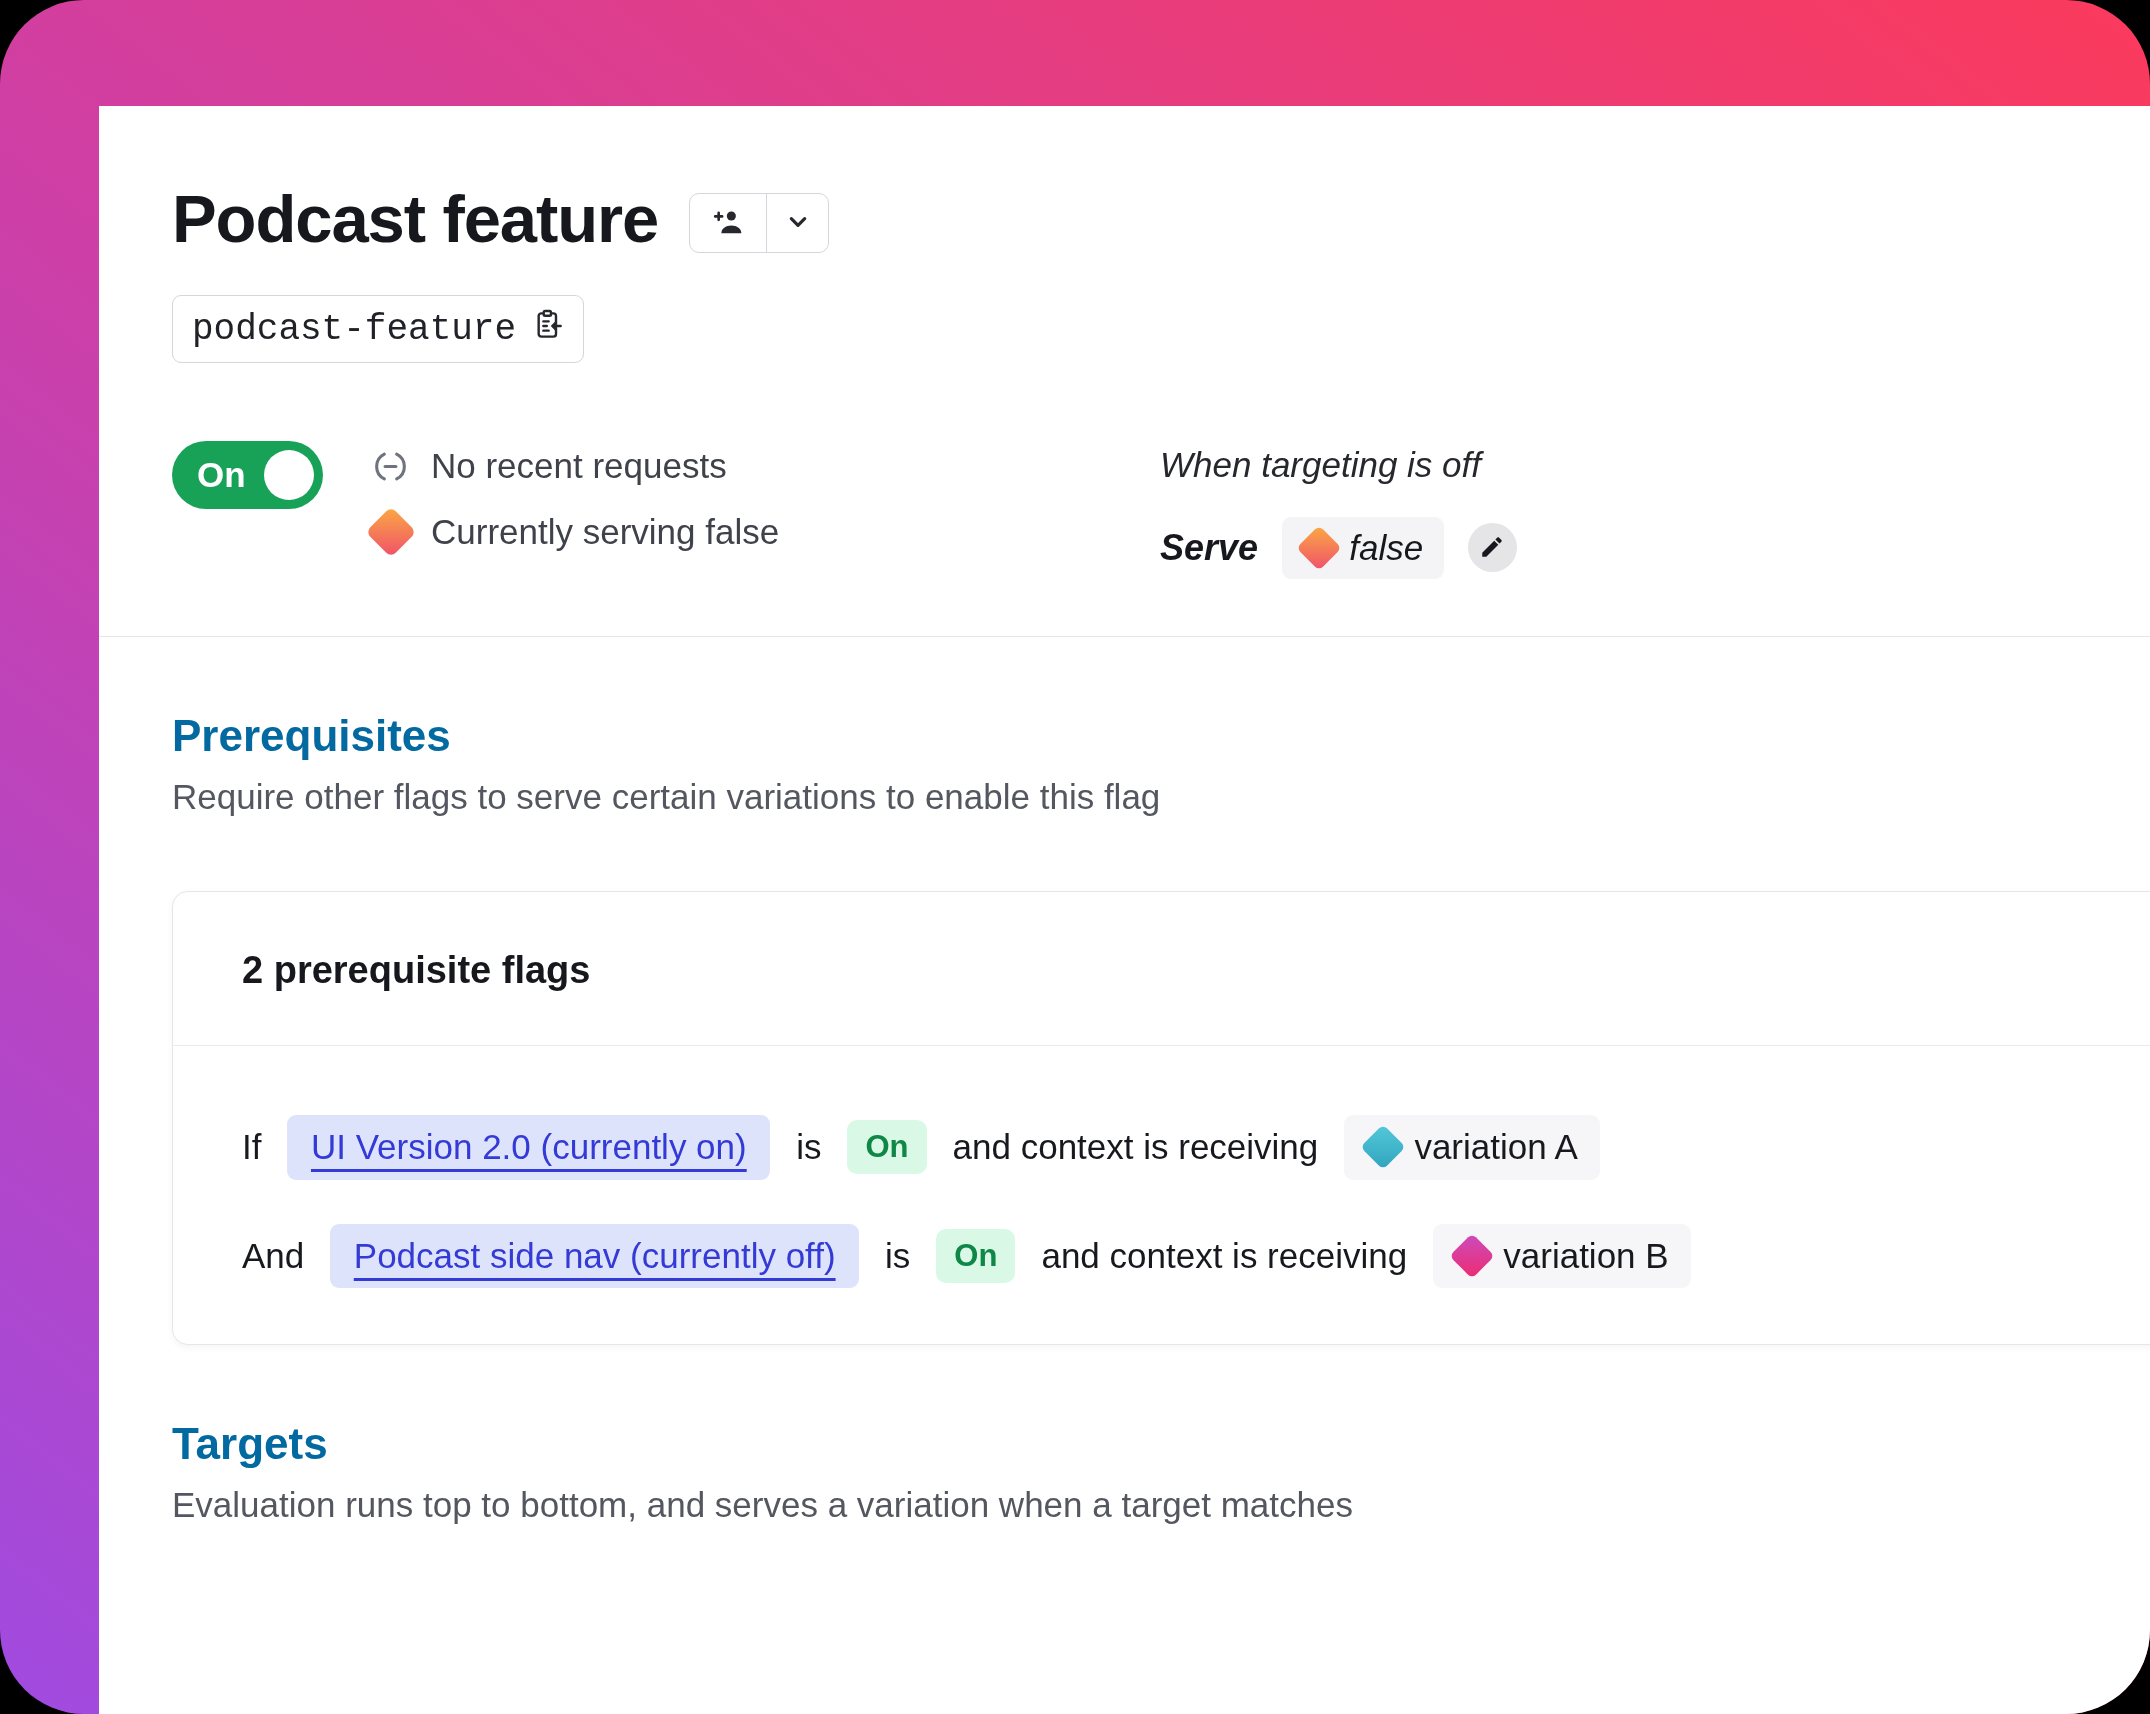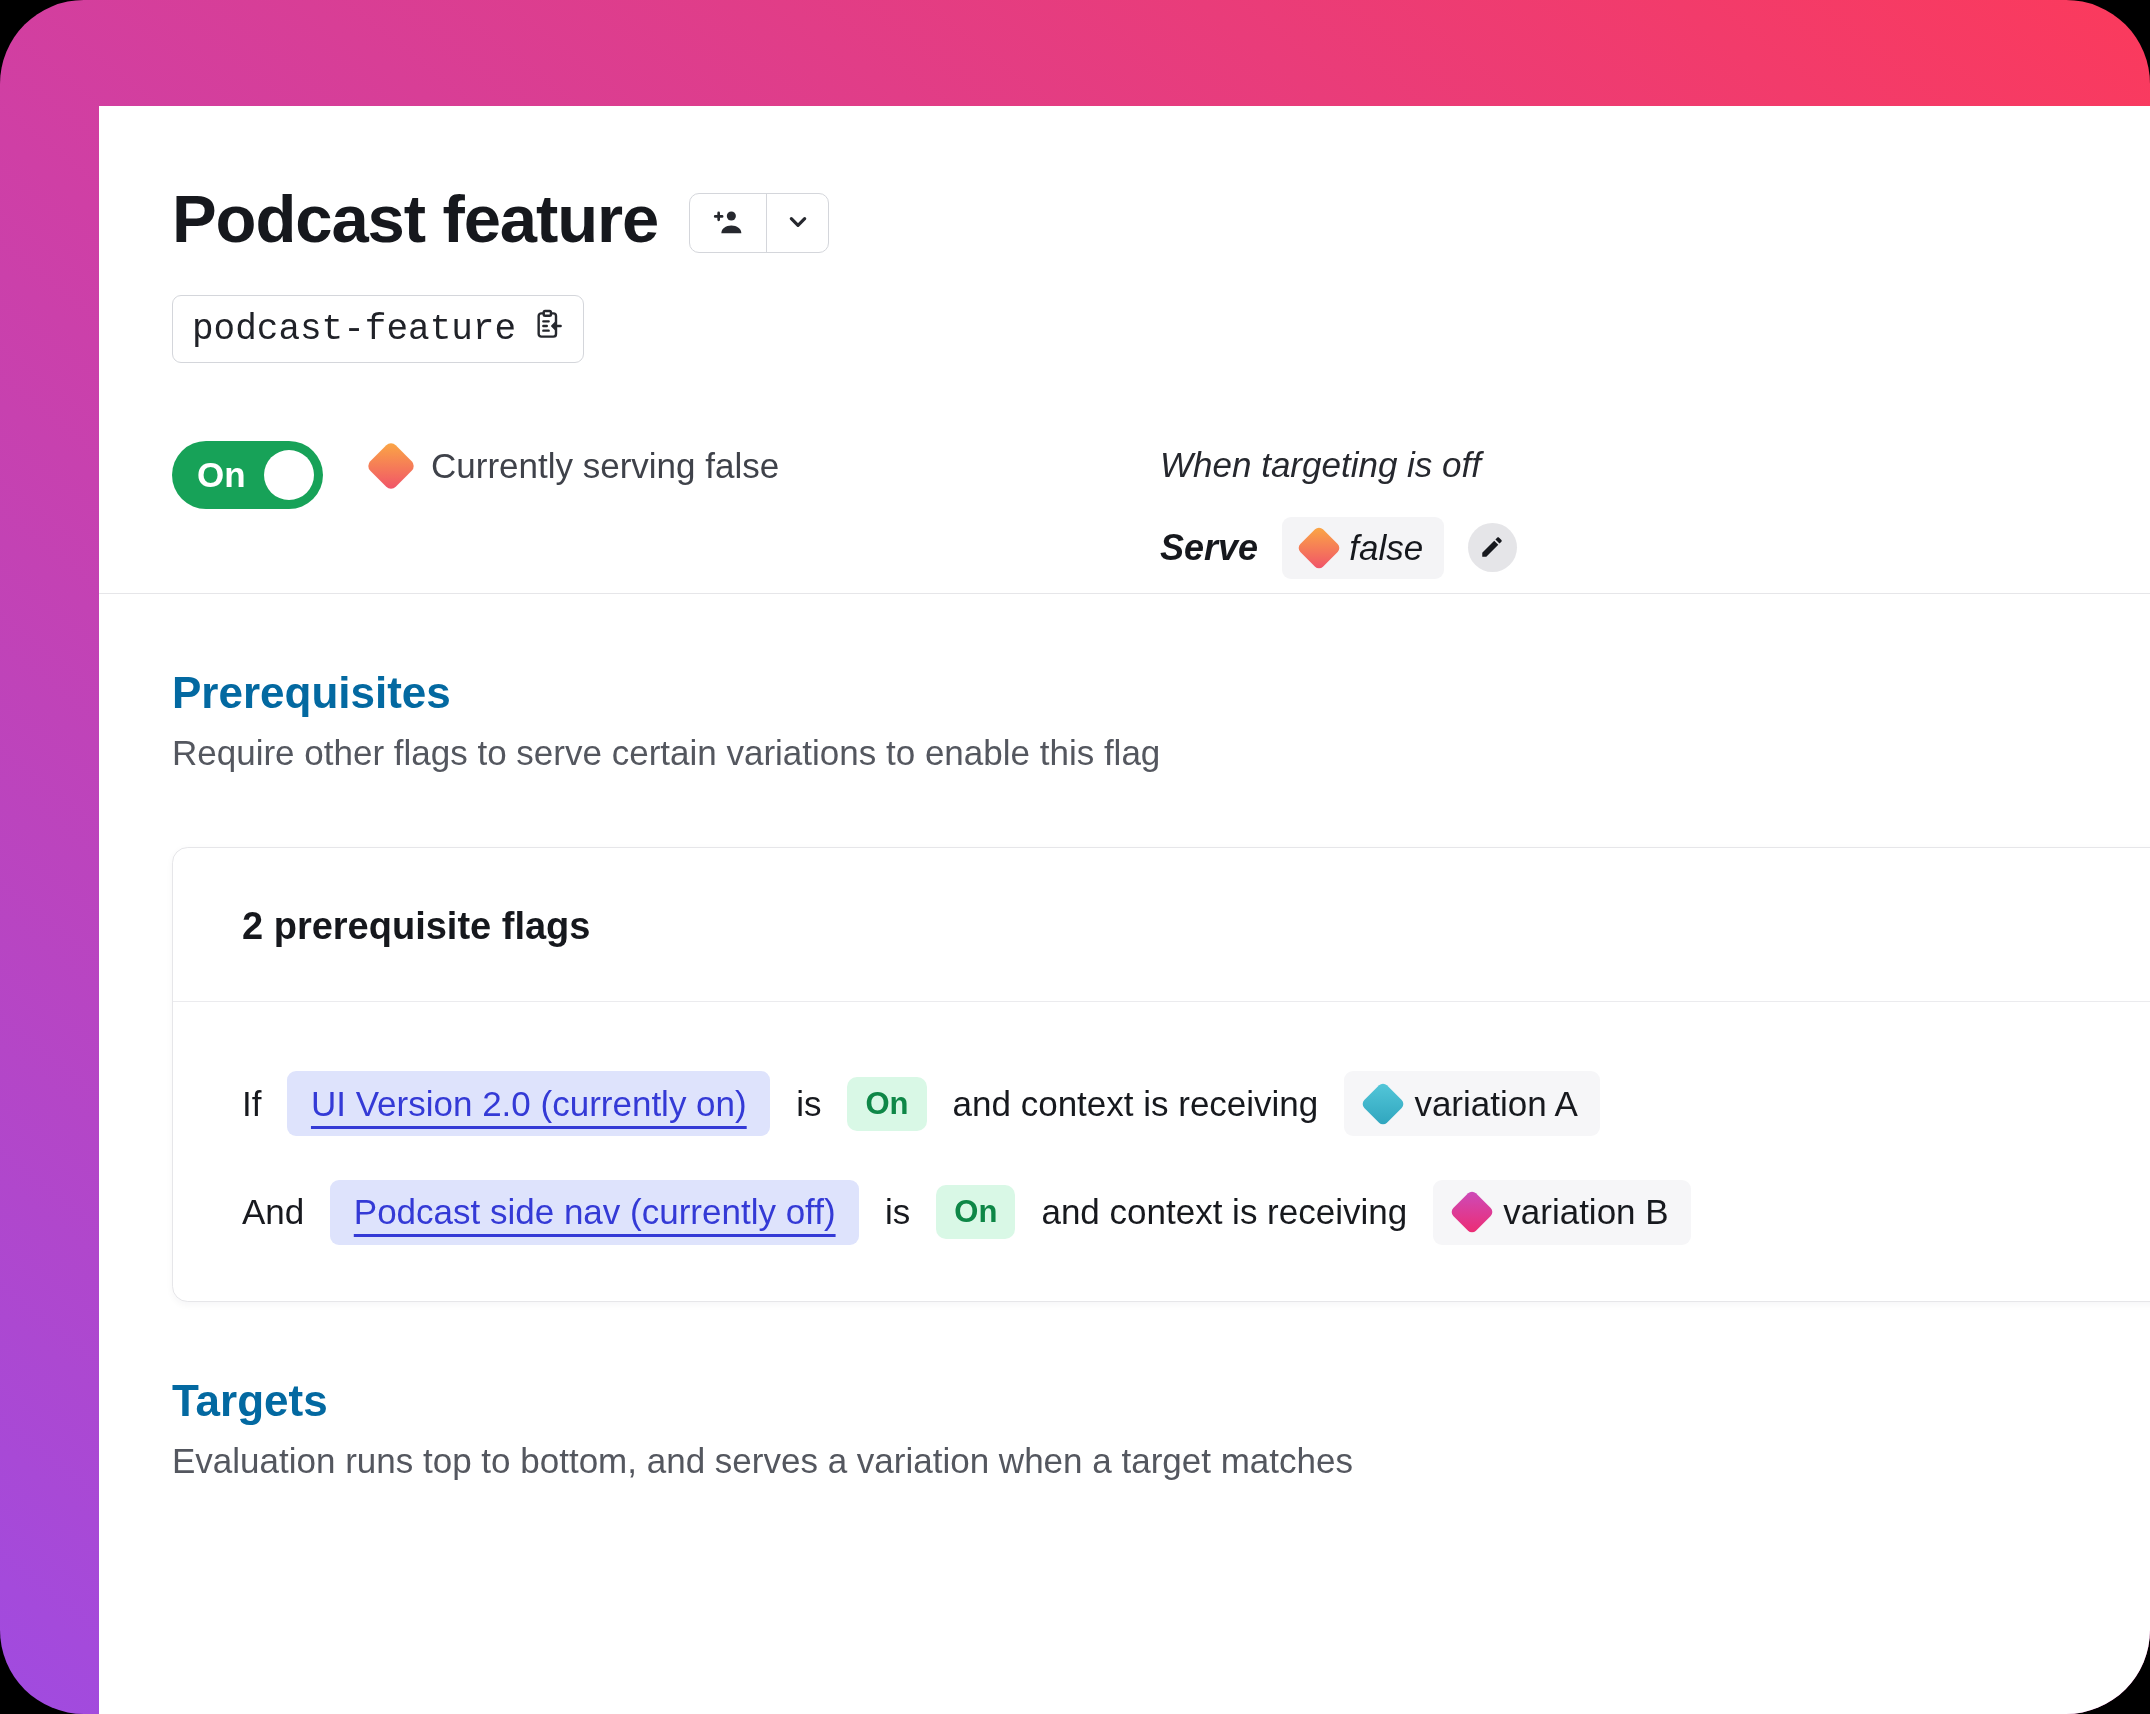--- a/index.html
+++ b/index.html
@@ -134,20 +134,30 @@
     
     <div class="targeting-row">
       <div class="toggle">
         <span class="toggle-label">On</span>
         <span class="toggle-knob"></span>
       </div>
 
       <div class="status-col">
         <div class="status-line">
           <span class="icon-cell">
+            <svg viewBox="0 0 24 24" fill="none" stroke="currentColor" stroke-width="2" stroke-linecap="round">
+              <path d="M8 3.94A9 9 0 0 0 8 20.06"></path>
+              <path d="M16 3.94a9 9 0 0 1 0 16.12"></path>
+              <path d="M8.5 12h7"></path>
+            </svg>
+          </span>
+          <span>No recent requests</span>
+        </div>
+        <div class="status-line">
+          <span class="icon-cell">
             <span class="diamond size-lg orange"></span>
           </span>
           <span>Currently serving false</span>
         </div>
       </div>
 
       <div class="off-block">
         <div class="when-off">When targeting is off</div>
         <div class="serve-row">
           <span class="serve-label">Serve</span>

